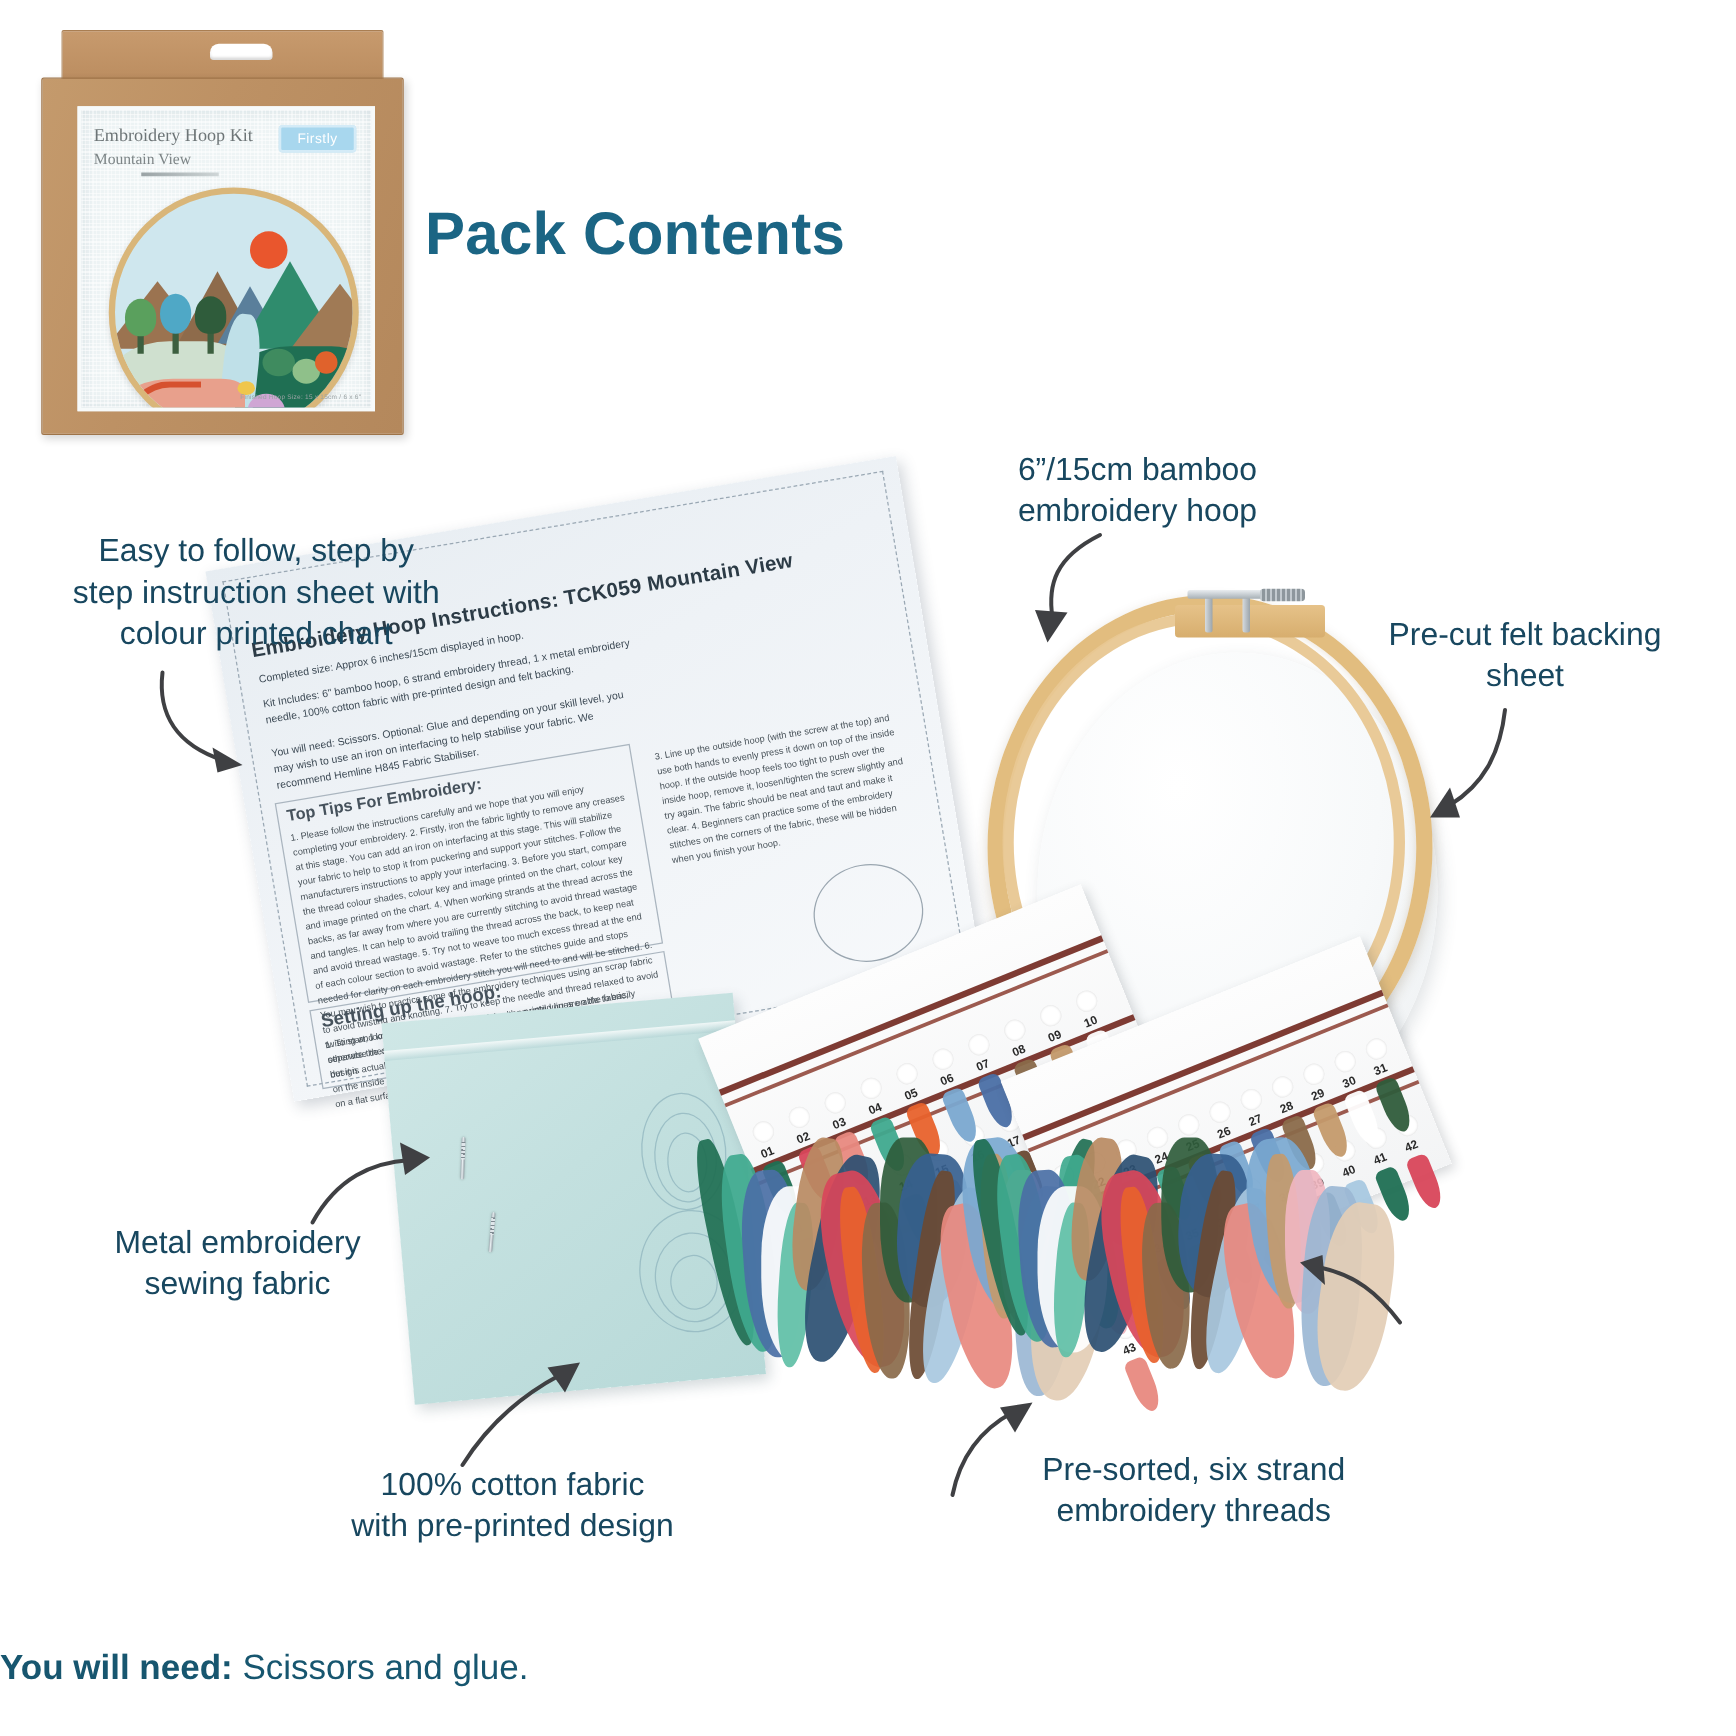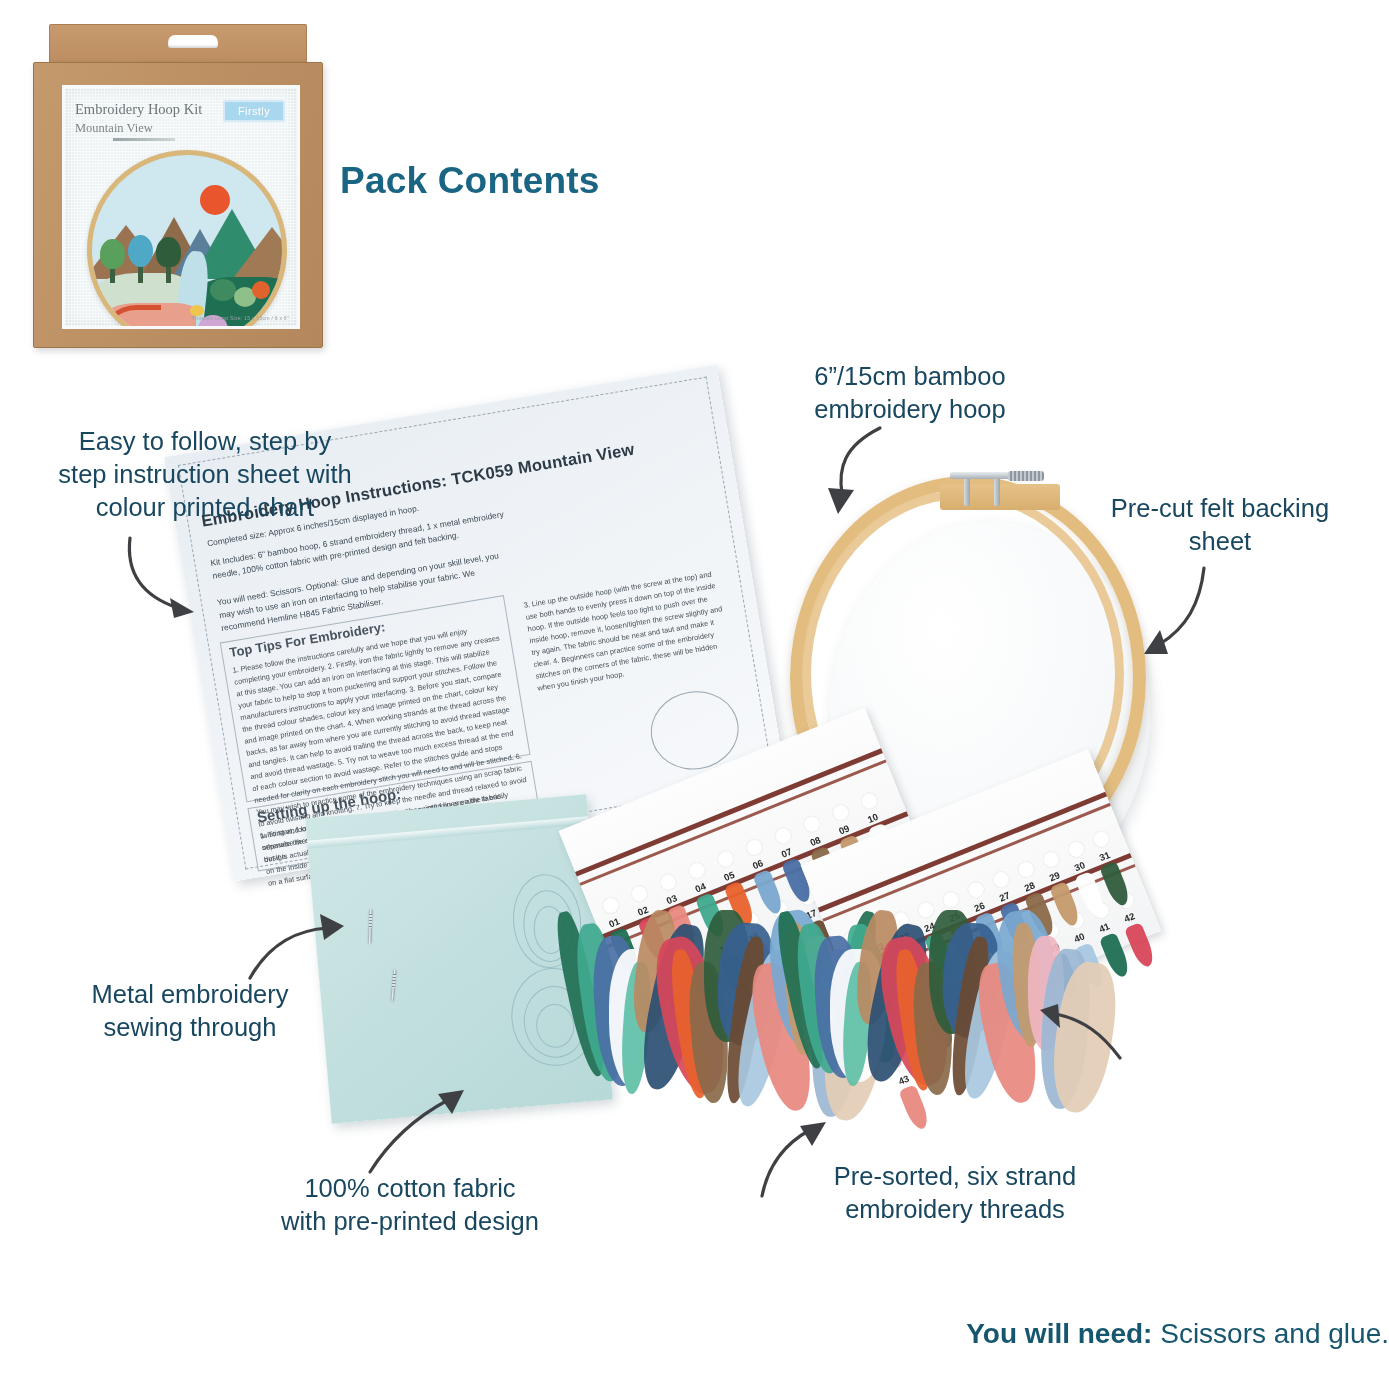--- a/index.html
+++ b/index.html
@@ -10,39 +10,39 @@
     color:#1d4f6b;
     position:relative;
     overflow:hidden;
   }
   .stage{position:absolute;left:0;top:0;width:1389px;height:1389px;}
   .abs{position:absolute;}
 
   
   #page-title{
     left:340px;top:160px;width:420px;
-    font-size:37px;font-weight:bold;color:#1b6584;
+    font-size:48px;font-weight:bold;color:#1b6584;
     letter-spacing:.2px;
   }
 
   
   .callout{
     font-size:25.5px;line-height:1.3;color:#18475f;
     text-align:center;white-space:pre-line;
   }
   #label-instructions{left:20px;top:425px;width:370px;}
   #label-hoop{left:770px;top:360px;width:280px;}
   #label-felt{left:1075px;top:492px;width:290px;}
   #label-needle{left:50px;top:978px;width:280px;}
   #label-organiser{left:1110px;top:1028px;width:250px;}
   #label-fabric{left:245px;top:1172px;width:330px;}
   #label-threads{left:800px;top:1160px;width:310px;}
 
   #footer-note{
-    left:0;top:1318px;width:1389px;text-align:right;
+    left:0;top:1318px;width:1389px;text-align:left;
     font-size:28px;color:#17566f;
   }
   #footer-note b{font-weight:bold;}
 
   
   #product-box{left:33px;top:24px;width:288px;height:322px;}
   .box-flap{
     position:absolute;left:16px;top:0;width:256px;height:40px;
     background:linear-gradient(#c79a6d,#bb8d60);
     border:1px solid #a97e52;border-bottom:none;border-radius:2px 2px 0 0;
@@ -587,21 +587,21 @@
     </div>
 
   <div class="abs callout" id="label-instructions">Easy to follow, step by
 step instruction sheet with
 colour printed chart</div>
   <div class="abs callout" id="label-hoop">6”/15cm bamboo
 embroidery hoop</div>
   <div class="abs callout" id="label-felt">Pre-cut felt backing
 sheet</div>
   <div class="abs callout" id="label-needle">Metal embroidery
-sewing through</div>
+sewing fabric</div>
   <div class="abs callout" id="label-fabric">100% cotton fabric
 with pre-printed design</div>
   <div class="abs callout" id="label-threads">Pre-sorted, six strand
 embroidery threads</div>
 
   <svg class="arrow-svg" style="left:120px;top:530px;" width="110" height="100">
     <path class="arrow-path" d="M10,8 C6,42 22,66 58,78"></path>
     <polygon class="arrow-head" points="74,82 50,68 54,88"></polygon>
   </svg>
 

